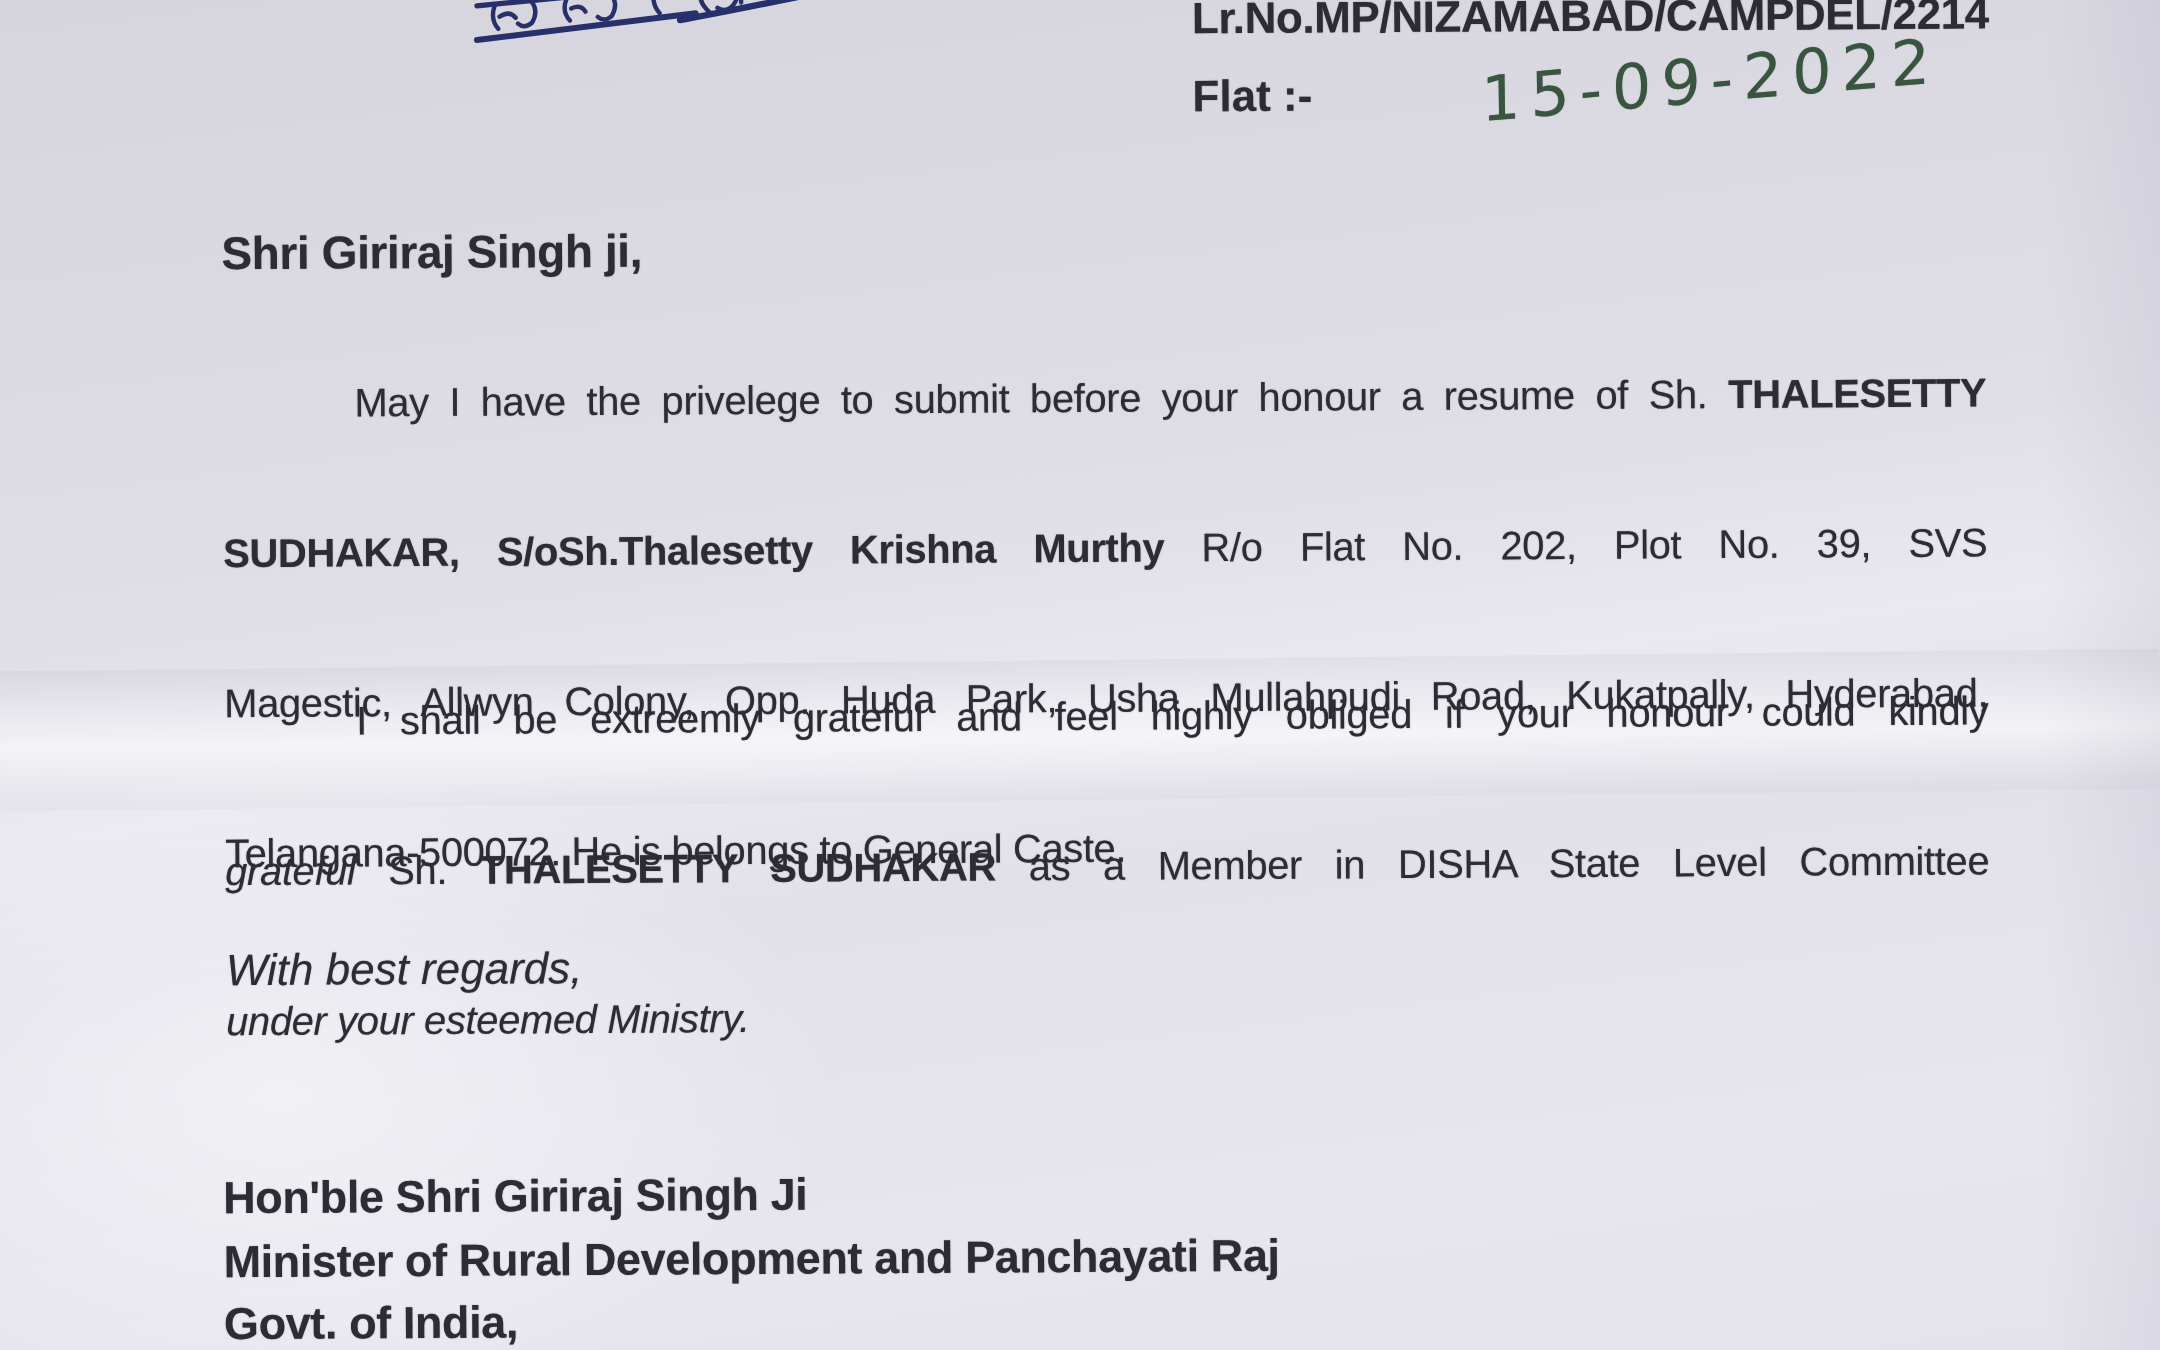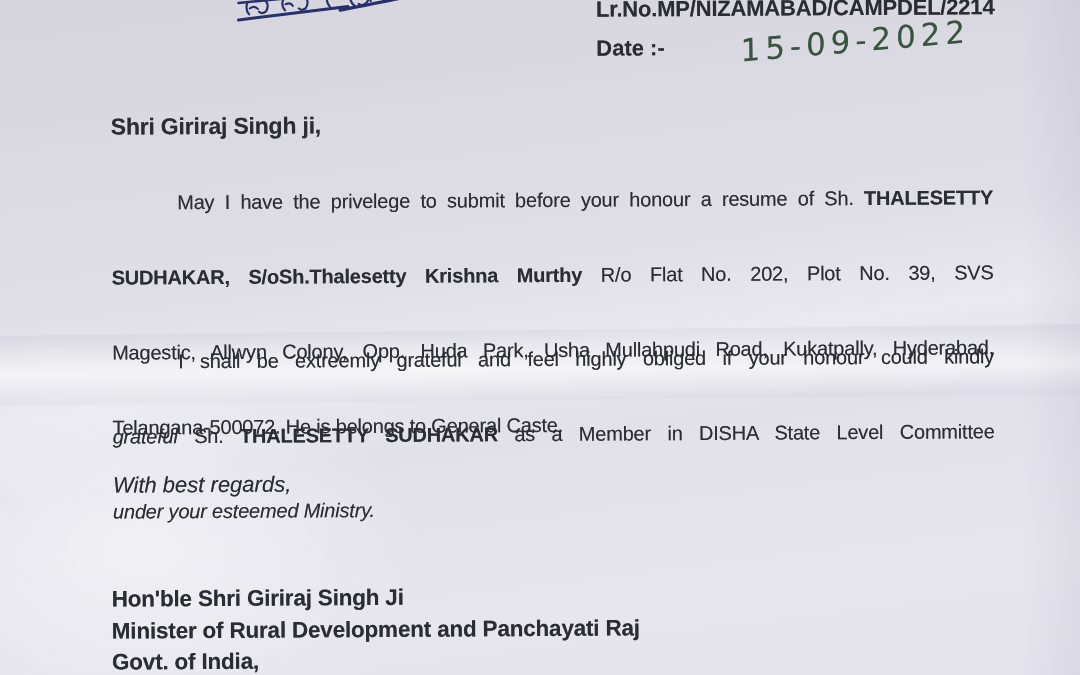--- a/index.html
+++ b/index.html
@@ -76,21 +76,21 @@
           <path d="M92,4 q-2,7 2,12" stroke-width="2.2"></path>
           <path d="M118,1 q-7,8 1,16" stroke-width="2.2"></path>
           <path d="M130,4 q6,4 1,10 q-4,4 -8,1 M135,1 l0,12" stroke-width="2.2"></path>
           <path d="M2,24 L112,17" stroke-width="3"></path>
           <path d="M104,20 C145,15 196,7 238,1" stroke-width="3.2"></path>
         </g>
       </svg>
     </div>
 
     <div class="ref-line ink b">Lr.No.MP/NIZAMABAD/CAMPDEL/2214</div>
-    <div class="date-label ink b">Date :-</div>
+    <div class="date-label ink b">Flat :-</div>
     <div class="hand-date">15-09-2022</div>
 
     <div class="salutation ink b">Shri Giriraj Singh ji,</div>
 
     <div class="body-block p1 ink">
       <div class="jline ind"><span>May I have the privelege to submit before your honour a resume of Sh. </span><span class="b">THALESETTY</span></div>
       <div class="jline"><span class="b">SUDHAKAR, S/oSh.Thalesetty Krishna Murthy </span><span>R/o Flat No. 202, Plot No. 39, SVS</span></div>
       <div class="jline"><span>Magestic, Allwyn Colony, Opp. Huda Park, Usha Mullahpudi Road, Kukatpally, Hyderabad,</span></div>
       <div><span>Telangana-500072. He is belongs to General Caste.</span></div>
     </div>

